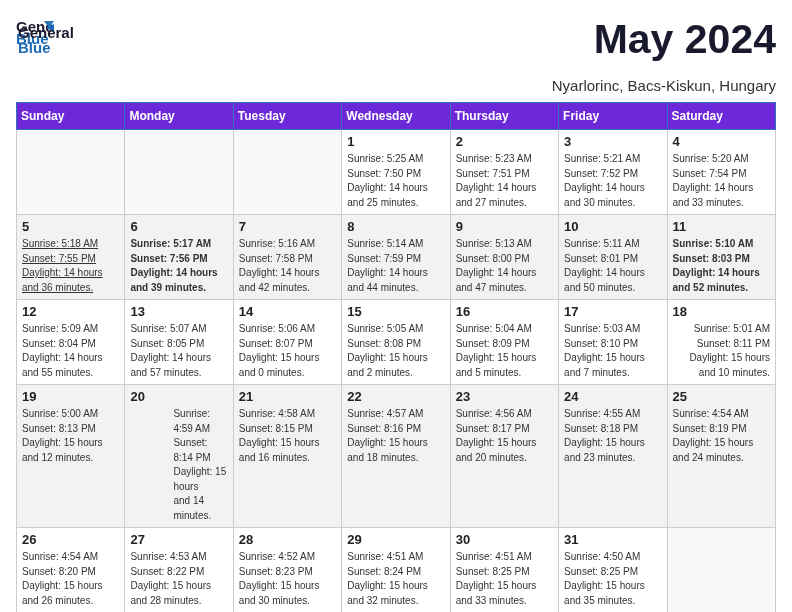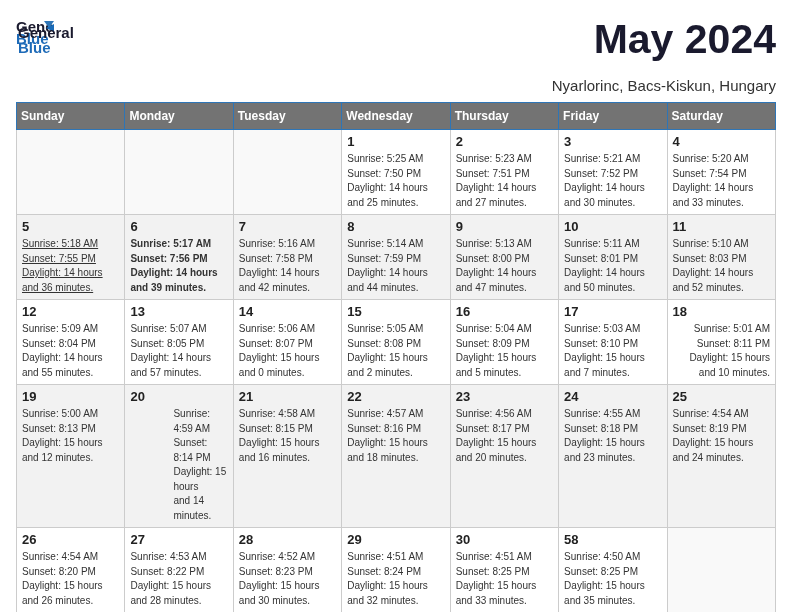--- a/index.html
+++ b/index.html
@@ -38,21 +38,21 @@
       font-size: 15px;
       color: #333;
       margin-top: 14px;
     }
     table {
       width: 100%;
       border-collapse: collapse;
       table-layout: fixed;
     }
     thead tr th {
-      background: #737373;
+      background: #6d28d9;
       color: #fff;
       font-size: 12px;
       font-weight: bold;
       padding: 6px 4px;
       text-align: left;
       border: 1px solid #2e75b6;
     }
     tbody tr td {
       border: 1px solid #ccc;
       vertical-align: top;
@@ -188,21 +188,21 @@
         </td>
         <td>
           <span class="day-num">10</span>
           <div class="day-info" style="white-space: pre-line;">Sunrise: 5:11 AM
 Sunset: 8:01 PM
 Daylight: 14 hours
 and 50 minutes.</div>
         </td>
         <td>
           <span class="day-num">11</span>
-          <div class="day-info" style="white-space: pre-line;">Sunrise: 5:10 AM
+          <div class="day-info" style="white-space: pre-line; font-weight: bold;">Sunrise: 5:10 AM
 Sunset: 8:03 PM
 Daylight: 14 hours
 and 52 minutes.</div>
         </td>
       </tr>
       <tr>
         <td>
           <span class="day-num">12</span>
           <div class="day-info" style="white-space: pre-line;">Sunrise: 5:09 AM
 Sunset: 8:04 PM
@@ -333,21 +333,21 @@
 and 32 minutes.</div>
         </td>
         <td>
           <span class="day-num">30</span>
           <div class="day-info" style="white-space: pre-line;">Sunrise: 4:51 AM
 Sunset: 8:25 PM
 Daylight: 15 hours
 and 33 minutes.</div>
         </td>
         <td>
-          <span class="day-num">58</span>
+          <span class="day-num">31</span>
           <div class="day-info" style="white-space: pre-line;">Sunrise: 4:50 AM
 Sunset: 8:25 PM
 Daylight: 15 hours
 and 35 minutes.</div>
         </td>
         <td class="empty-cell"></td>
       </tr>
     </tbody>
 </table>
 

